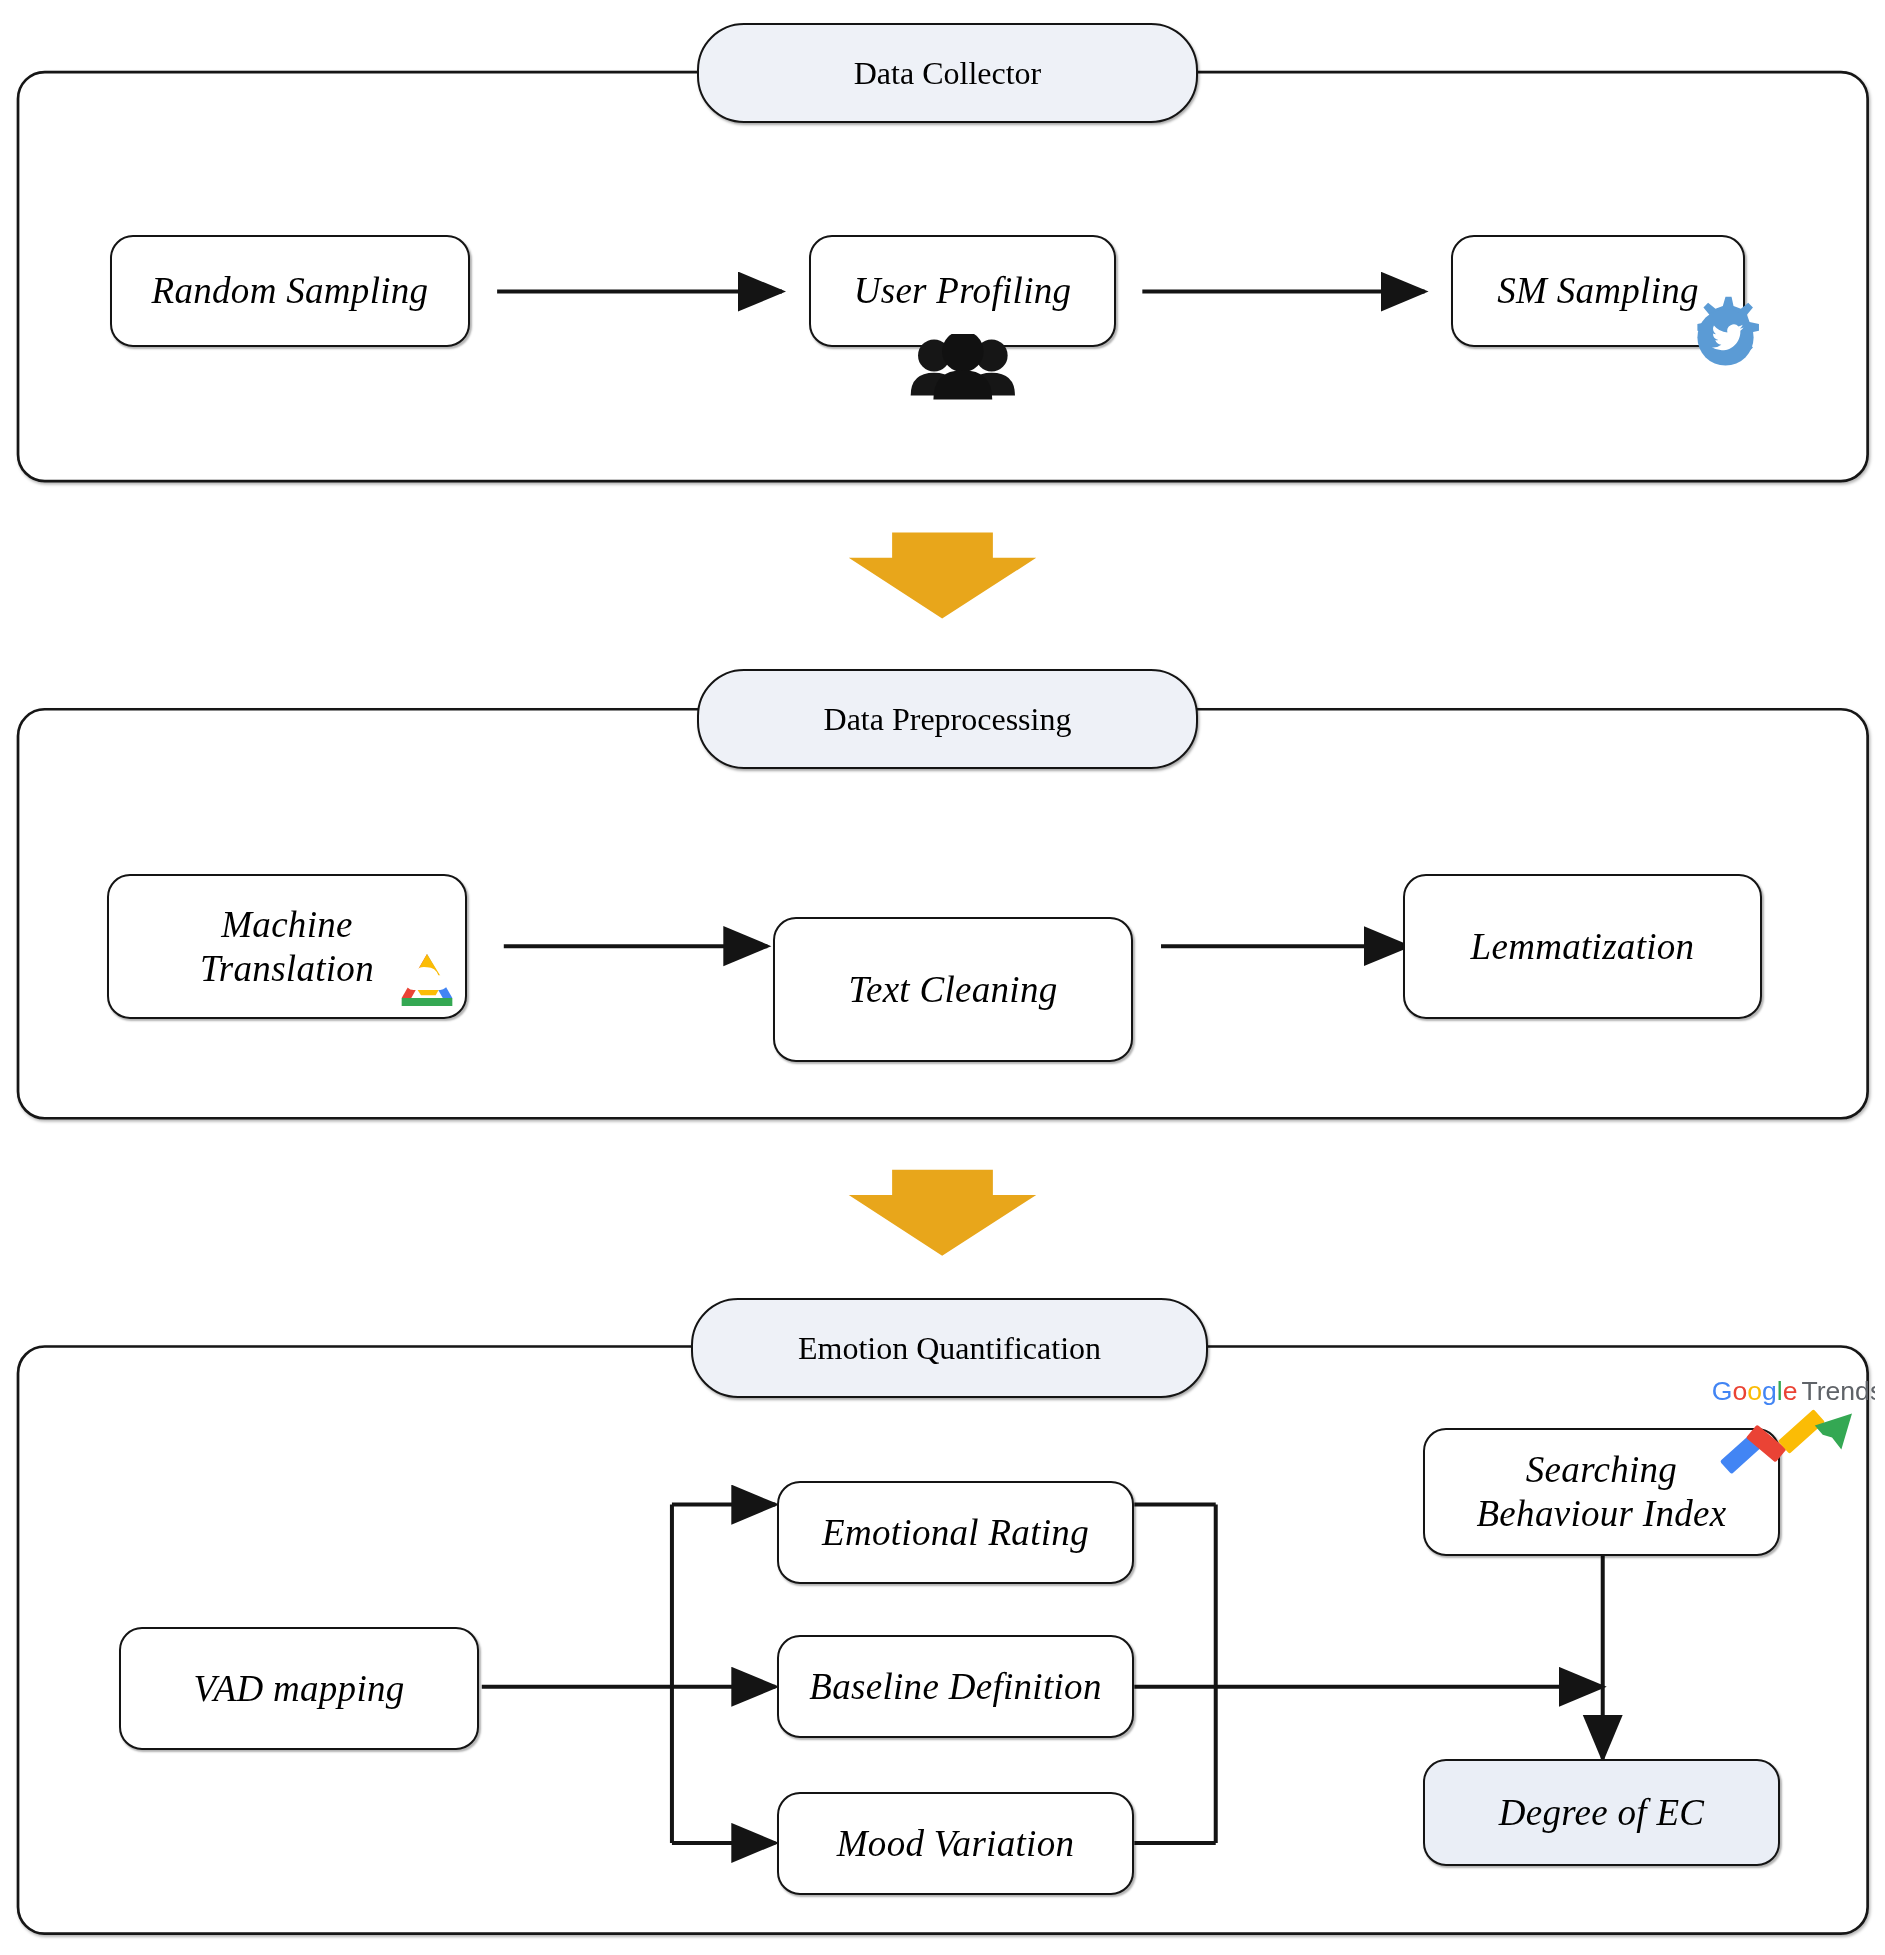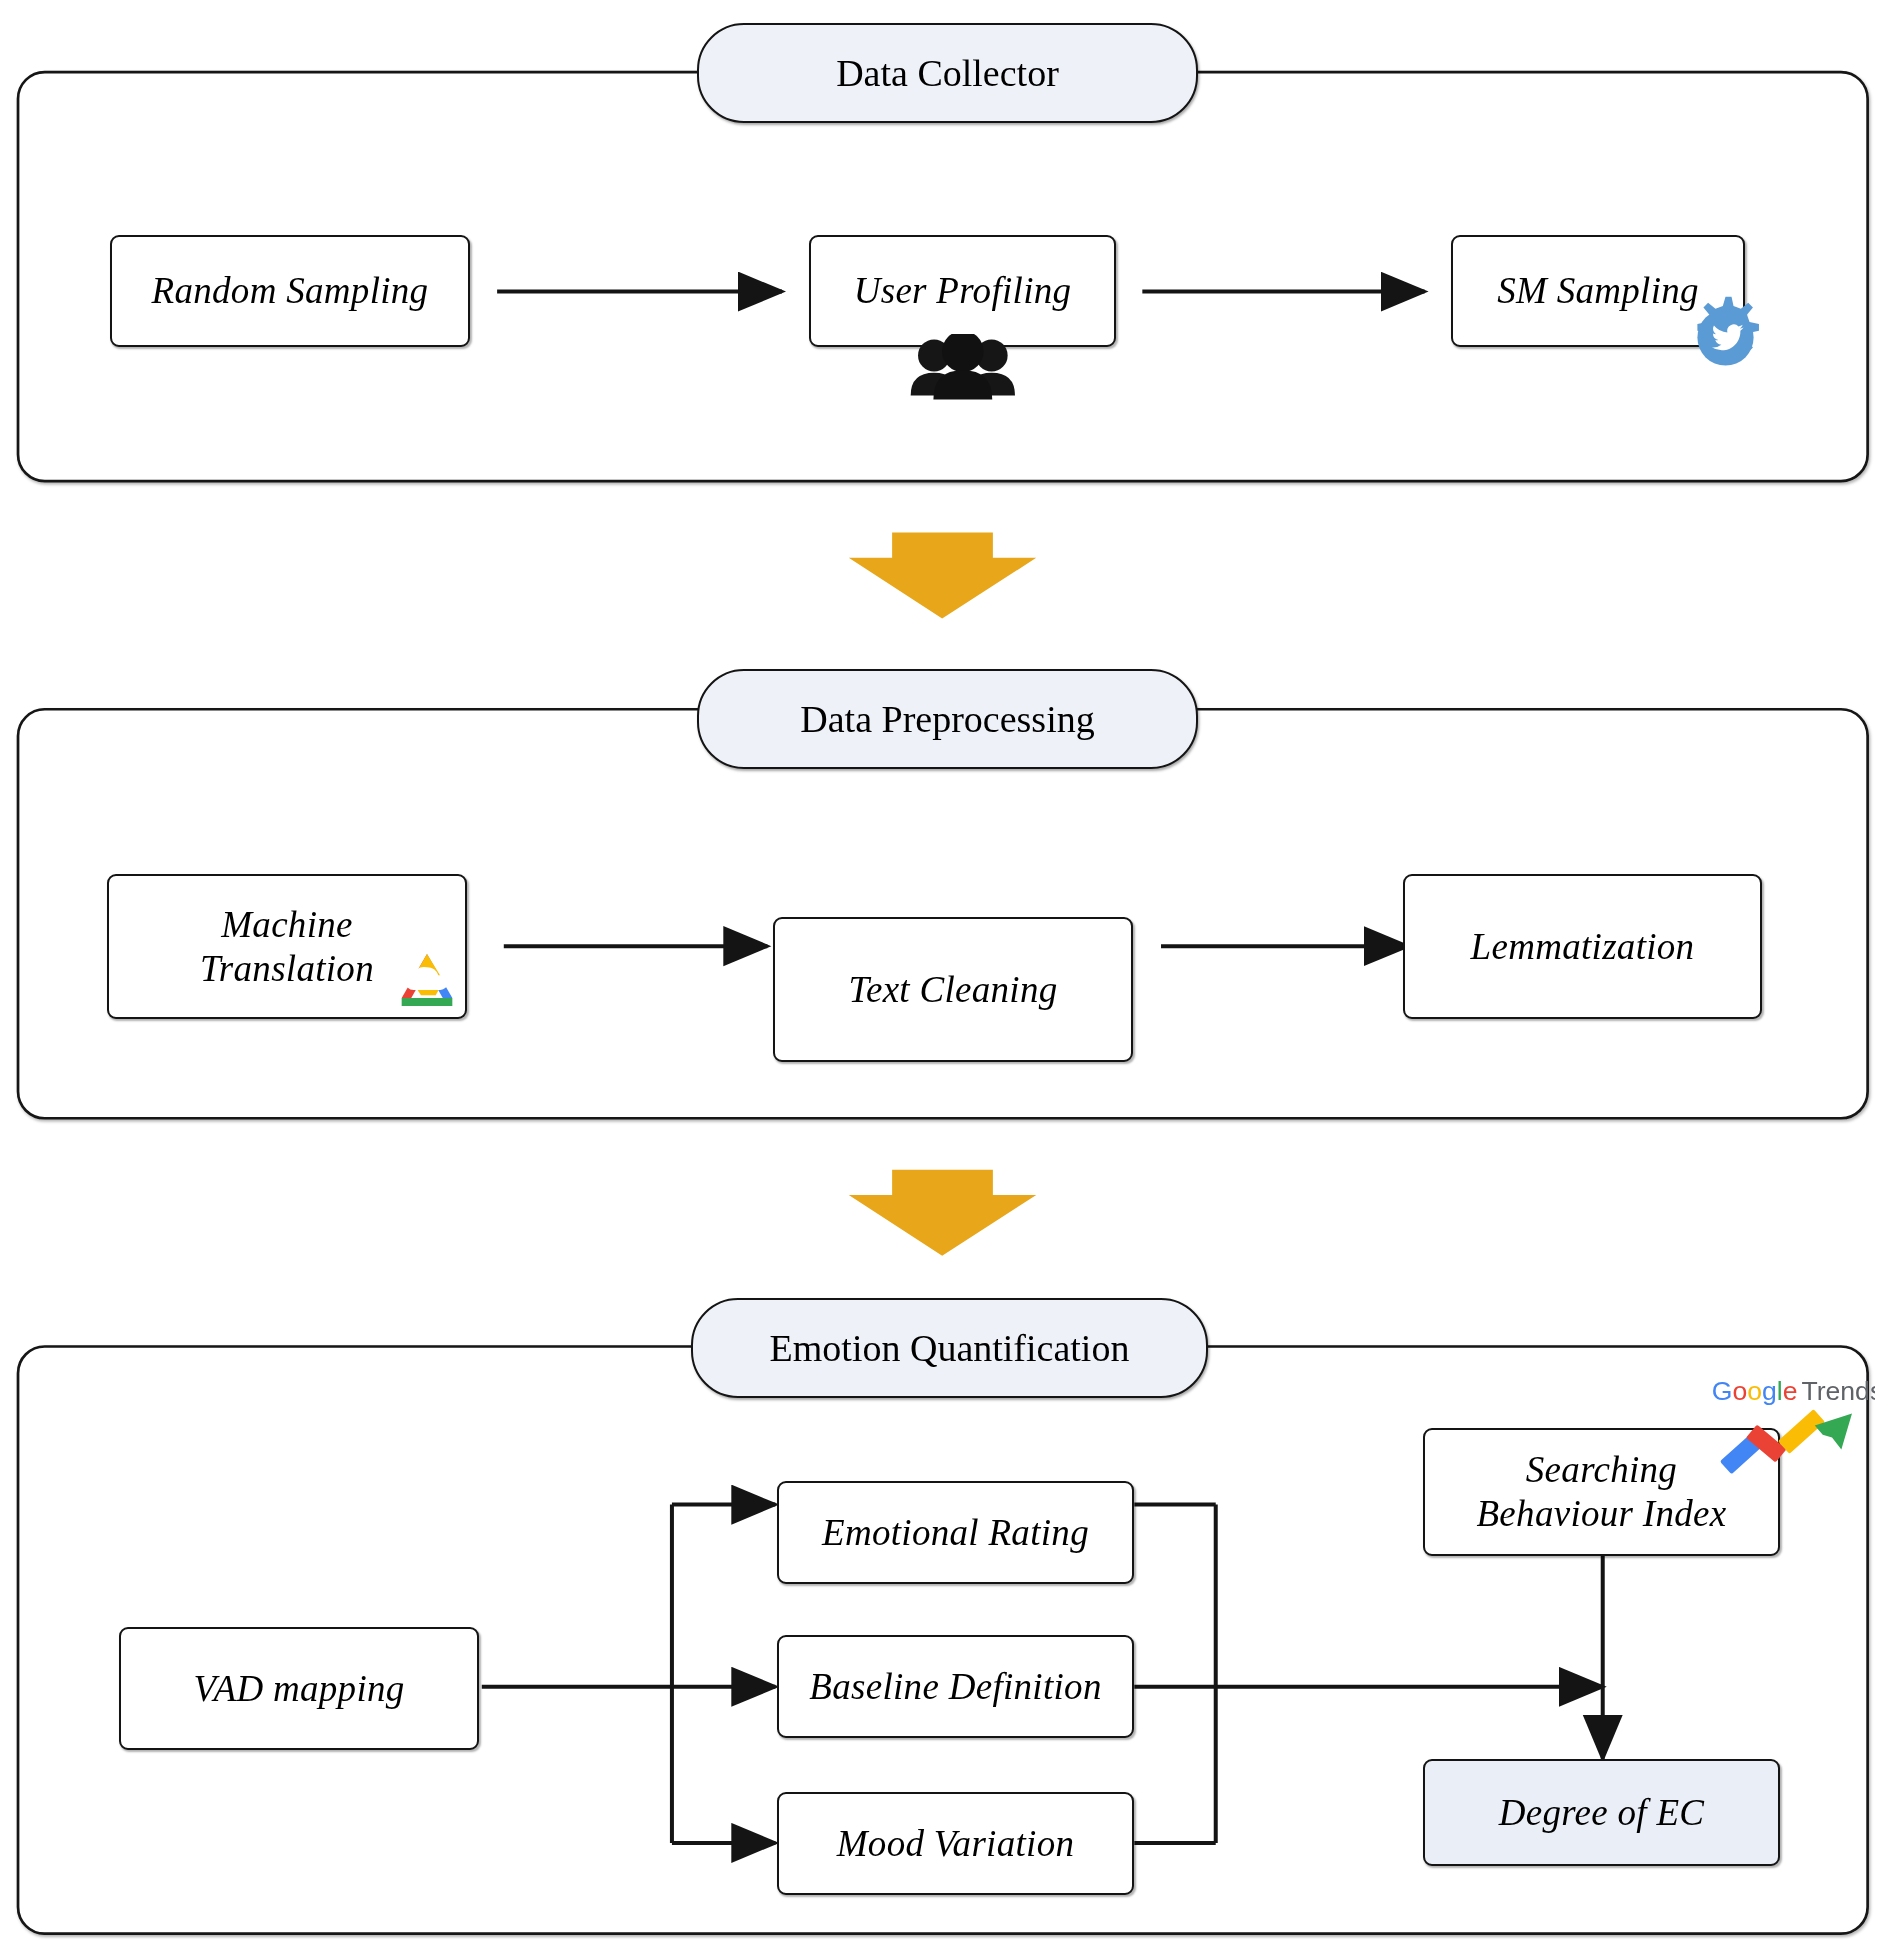--- a/index.html
+++ b/index.html
@@ -28,21 +28,21 @@
   }
   .node {
     position: absolute;
     box-sizing: border-box;
     display: flex;
     align-items: center;
     justify-content: center;
     text-align: center;
     background: #ffffff;
     border: 2px solid #141414;
-    border-radius: 9px;
+    border-radius: 23px;
     font-style: italic;
     font-size: 37px;
     line-height: 1.18;
     color: #000000;
     letter-spacing: 0.3px;
     box-shadow: 1.3px 2px 2px rgba(0,0,0,0.30);
   }
   .node-label {
     display: block;
     padding: 0 9.3px;
@@ -50,21 +50,21 @@
   }
   .section-title {
     position: absolute;
     box-sizing: border-box;
     display: flex;
     align-items: center;
     justify-content: center;
     background: #eef1f7;
     border: 2px solid #141414;
     border-radius: 47px;
-    font-size: 38px;
+    font-size: 32px;
     font-style: normal;
     color: #000000;
     box-shadow: 1.3px 2px 2.7px rgba(0,0,0,0.35);
     z-index: 5;
   }
   .shaded {
     background: #eaeef6;
   }
   .icon-wrap {
     position: absolute;

